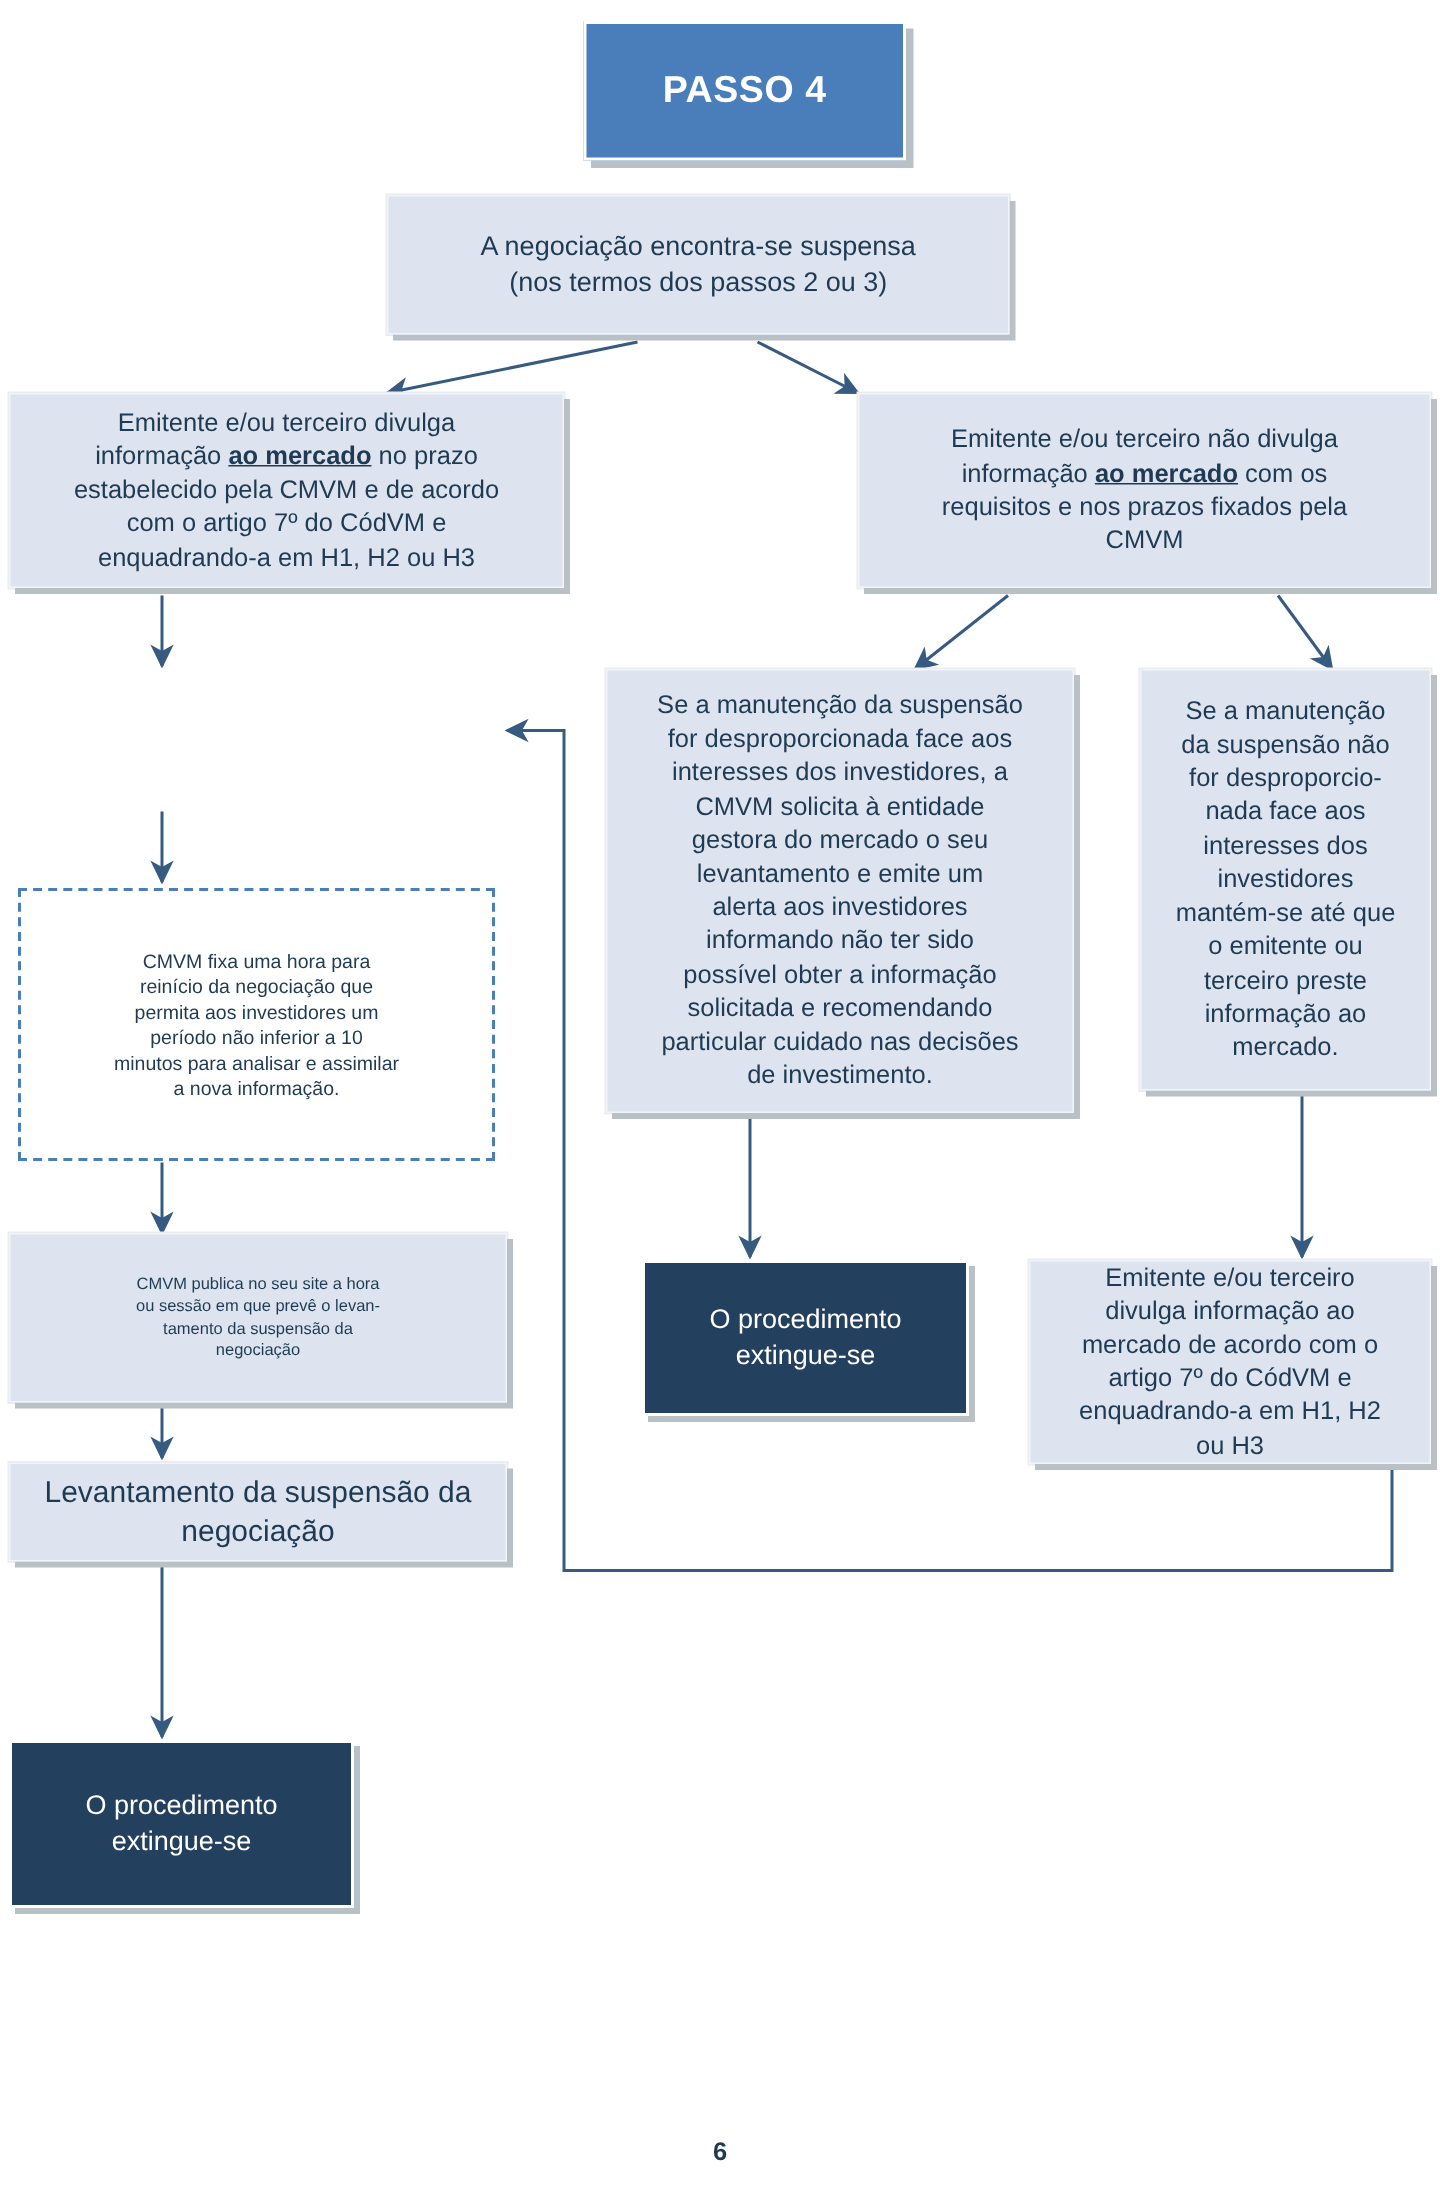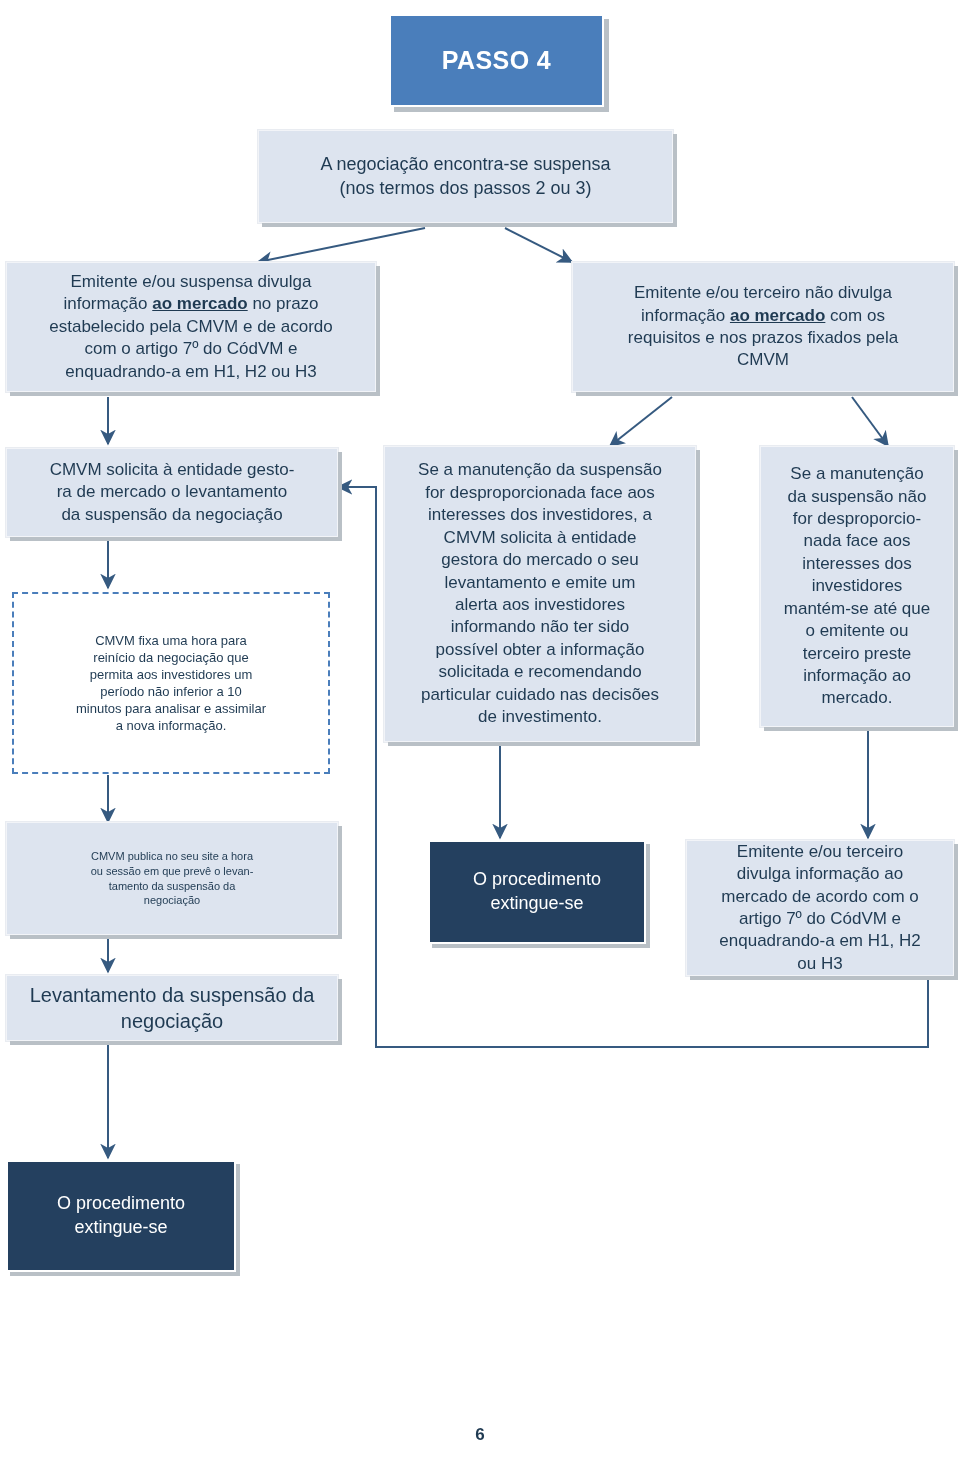--- a/index.html
+++ b/index.html
@@ -141,50 +141,45 @@
   <div class="node box-title" style="left:389px; top:14px; width:215px; height:93px;">
     <span class="txt">PASSO 4</span>
   </div>
 
   <div class="node box-light" style="left:258px; top:130px; width:415px; height:93px; font-size:18px;">
     <span class="txt">A negociação encontra-se suspensa
 (nos termos dos passos 2 ou 3)</span>
   </div>
 
   <div class="node box-light" style="left:6px; top:262px; width:370px; height:130px; font-size:17px;">
-    <span class="txt"><span>Emitente e/ou suspensa divulga
+    <span class="txt"><span>Emitente e/ou terceiro divulga
 informação </span><b class="em">ao mercado</b><span> no prazo
 estabelecido pela CMVM e de acordo
 com o artigo 7º do CódVM e
 enquadrando-a em H1, H2 ou H3</span></span>
   </div>
 
   <div class="node box-light" style="left:572px; top:262px; width:382px; height:130px; font-size:17px;">
     <span class="txt"><span>Emitente e/ou terceiro não divulga
 informação </span><b class="em">ao mercado</b><span> com os
 requisitos e nos prazos fixados pela
 CMVM</span></span>
   </div>
 
-  <div class="node box-light" style="left:6px; top:448px; width:332px; height:89px; font-size:17px;">
-    <span class="txt">CMVM solicita à entidade gesto-
-ra de mercado o levantamento
-da suspensão da negociação</span>
-  </div>
 
   <div class="node box-dashed" style="left:12px; top:592px; width:318px; height:182px; font-size:13px;">
     <span class="txt">CMVM fixa uma hora para
 reinício da negociação que
 permita aos investidores um
 período não inferior a 10
 minutos para analisar e assimilar
 a nova informação.</span>
   </div>
 
-  <div class="node box-light" style="left:384px; top:446px; width:312px; height:296px; font-size:17px;">
+  <div class="node box-light" style="left:404px; top:446px; width:312px; height:296px; font-size:17px;">
     <span class="txt">Se a manutenção da suspensão
 for desproporcionada face aos
 interesses dos investidores, a
 CMVM solicita à entidade
 gestora do mercado o seu
 levantamento e emite um
 alerta aos investidores
 informando não ter sido
 possível obter a informação
 solicitada e recomendando

